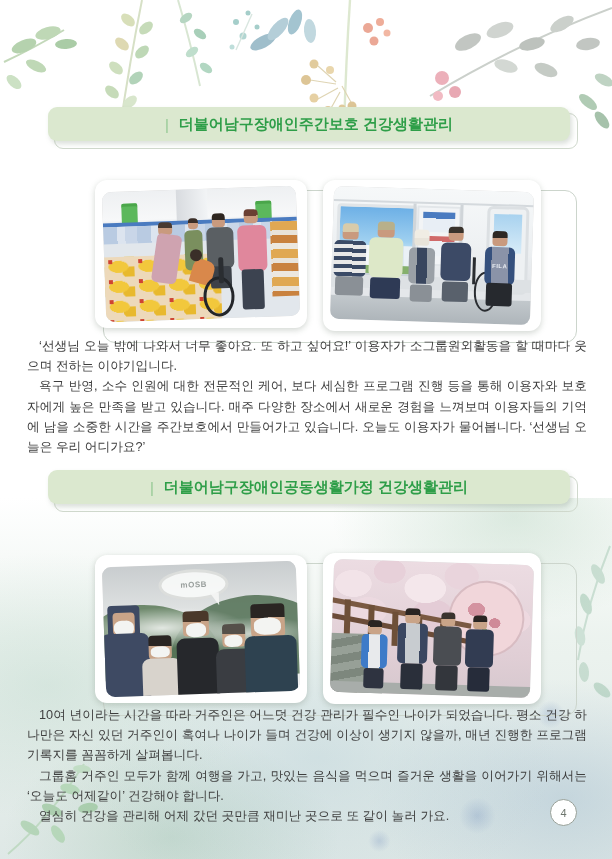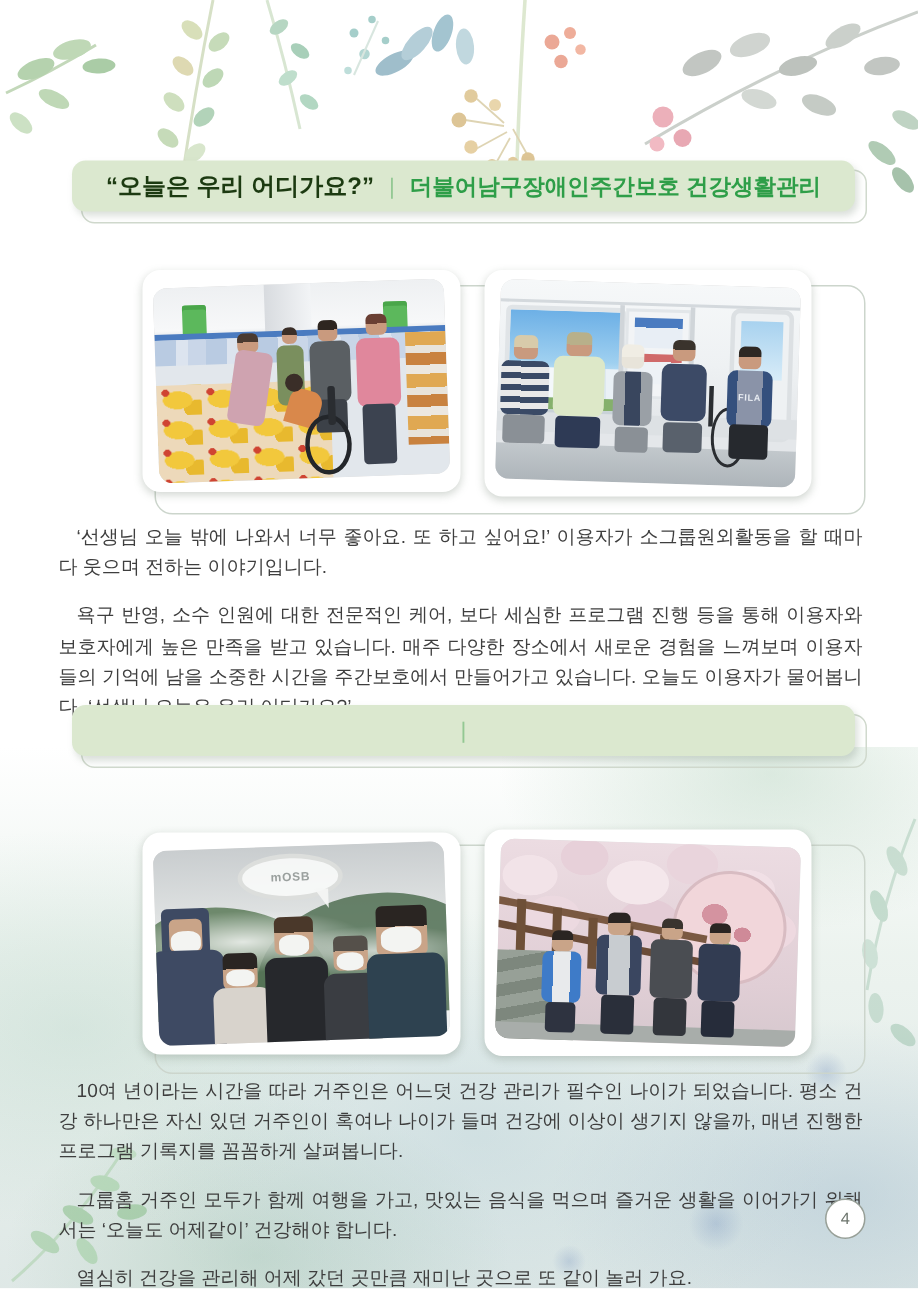--- a/index.html
+++ b/index.html
@@ -30,21 +30,21 @@
   .card{position:absolute;width:212px;height:148px;background:#fff;border-radius:12px;
         box-shadow:0 2px 6px rgba(115,130,115,.33)}
   .ph{position:absolute;inset:9px;border-radius:9px;overflow:hidden;background:#dcdcdc}
   .ph *{position:absolute}
   .tilt-l{transform:rotate(-2deg)}
   .tilt-r{transform:rotate(1.8deg)}
   .hd{border-radius:50%;aspect-ratio:1/1}
   .fig,.fig span{border-radius:4px}
   
   .btx{position:absolute;left:27px;width:560px;color:#3e3e3e;font-size:12.7px;line-height:1.59;text-align:justify}
-  .btx p{margin:12px;text-indent:.95em}
+  .btx p{margin:0;text-indent:.95em}
   
   .pnum{position:absolute;left:550px;top:799px;width:25px;height:25px;background:#fff;border:1px solid #98a098;
         border-radius:50%;display:flex;align-items:center;justify-content:center;
         font-size:11px;color:#6e766e}
   .deco{position:absolute;pointer-events:none}
   .bubble-txt{position:static !important;font-size:8px;color:#9aa09e;letter-spacing:.5px;font-weight:bold}
 </style>
 </head>
 <body>
 
@@ -149,21 +149,20 @@
       <ellipse cx="50" cy="34" rx="11" ry="5" fill="#9ec4ae" transform="rotate(60 50 34)"></ellipse>
       <ellipse cx="38" cy="64" rx="11" ry="5" fill="#8fbca2" transform="rotate(70 38 64)"></ellipse>
       <ellipse cx="32" cy="96" rx="10" ry="5" fill="#a8ccb8" transform="rotate(78 32 96)"></ellipse>
       <ellipse cx="36" cy="132" rx="10" ry="5" fill="#9ec4ae" transform="rotate(85 36 132)"></ellipse>
       <ellipse cx="54" cy="150" rx="10" ry="5" fill="#8fbca2" transform="rotate(40 54 150)"></ellipse>
     </g>
   </svg>
 
   <div class="hframe" style="left:54px;top:113px"></div>
   <div class="hdr" style="top:107px">
-    <span class="hdr-quote">“오늘은 우리 어디가요?”</span>
     <span class="hdr-div">|</span>
     <span class="hdr-org">더불어남구장애인주간보호 건강생활관리</span>
   </div>
 
   <div class="gframe" style="top:190px"></div>
 
   <div class="card" style="left:95px;top:180px">
     <div class="ph tilt-l">
       <div style="inset:0;background:linear-gradient(180deg,#eef0f2 0%,#f7f8f9 22%,#dfe3e7 26%,#e9edf1 34%,#e2e7ec 40%)"></div>
       <div style="left:38%;top:0;width:16%;height:26%;background:linear-gradient(90deg,#d8dbdf,#f2f4f6)"></div>
@@ -255,20 +254,21 @@
   </div>
 
   <div class="btx btx1" style="top:336px">
     <p>‘선생님 오늘 밖에 나와서 너무 좋아요. 또 하고 싶어요!’ 이용자가 소그룹원외활동을 할 때마다 웃으며 전하는 이야기입니다.</p>
     <p>욕구 반영, 소수 인원에 대한 전문적인 케어, 보다 세심한 프로그램 진행 등을 통해 이용자와 보호자에게 높은 만족을 받고 있습니다. 매주 다양한 장소에서 새로운 경험을 느껴보며 이용자들의 기억에 남을 소중한 시간을 주간보호에서 만들어가고 있습니다. 오늘도 이용자가 물어봅니다. ‘선생님 오늘은 우리 어디가요?’</p>
   </div>
 
   <div class="hframe" style="left:54px;top:476px"></div>
   <div class="hdr" style="top:470px">
     <span class="hdr-div">|</span>
+    <span class="hdr-org">더불어남구장애인공동생활가정 건강생활관리</span>
   </div>
 
   <div class="gframe" style="top:563px"></div>
 
   <div class="card" style="left:95px;top:555px">
     <div class="ph tilt-l">
       <div style="inset:0;background:linear-gradient(180deg,#c9cdcf 0%,#dfe2e2 35%,#f0f1f1 60%)"></div>
       <div style="left:-12%;top:30%;width:72%;height:58%;background:#62805f;border-radius:60% 80% 0 0/90% 100% 0 0;opacity:.9"></div>
       <div style="left:34%;top:25%;width:82%;height:62%;background:#506e52;border-radius:70% 60% 0 0/100% 80% 0 0;opacity:.85"></div>
       <div style="left:0;top:30%;width:100%;height:45%;background:radial-gradient(60% 50% at 30% 40%,rgba(255,255,255,.8),transparent 70%),radial-gradient(50% 40% at 75% 55%,rgba(255,255,255,.65),transparent 70%)"></div>

